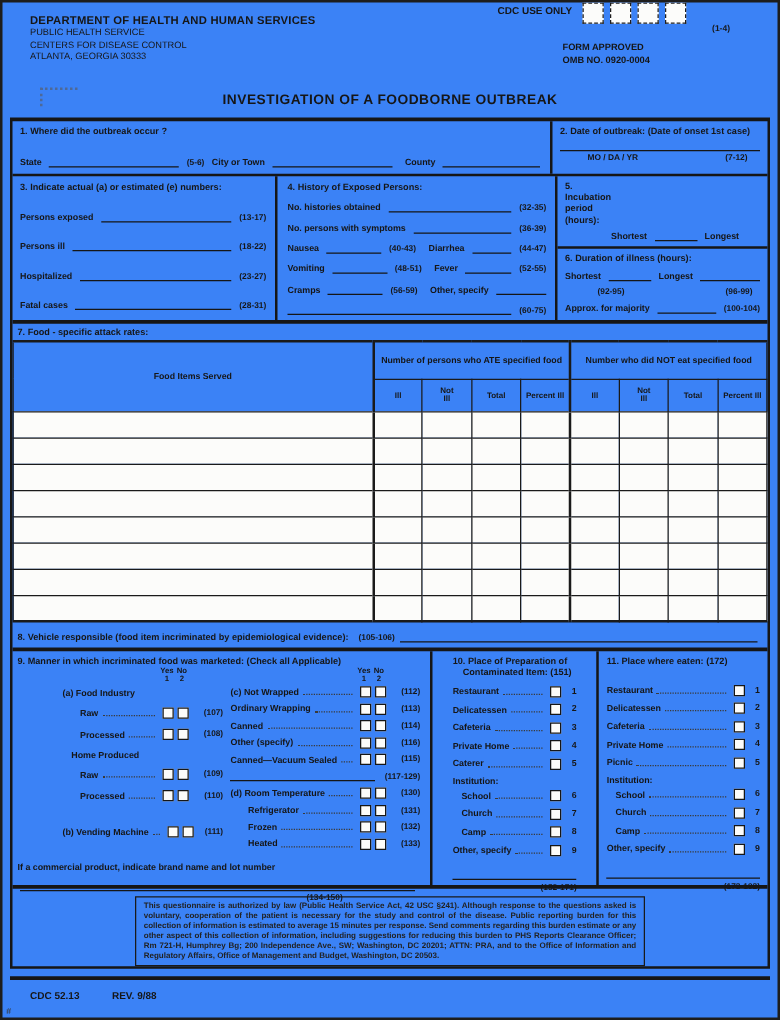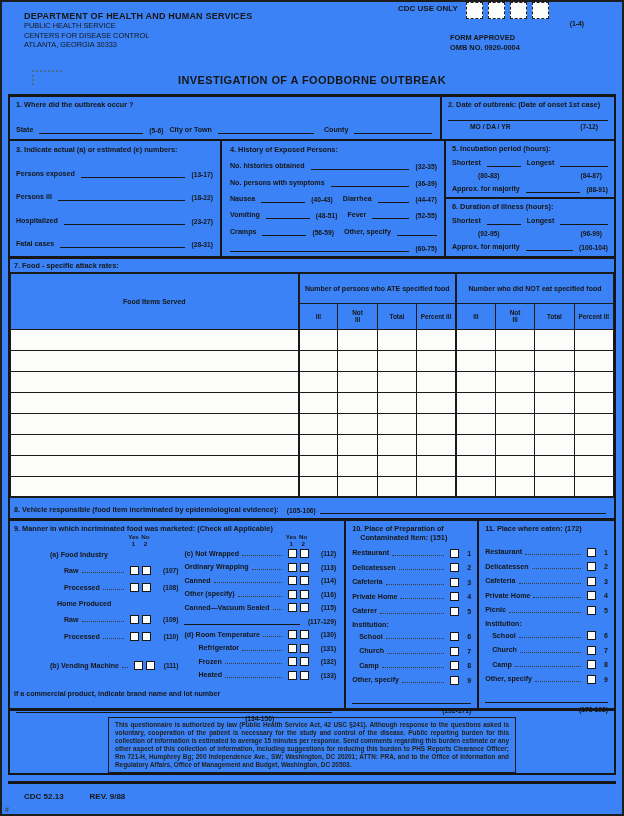--- a/index.html
+++ b/index.html
@@ -37,21 +37,21 @@
   .row1 { display:flex; height:44px; border-bottom:2.5px solid #161616; }
   .sec1 { flex:1; border-right:2.5px solid #161616; padding:3px 8px 5px 6px; display:flex; flex-direction:column; justify-content:space-between; }
   .sec2 { width:172px; padding:3px 6px 3px 6px; display:flex; flex-direction:column; }
   .sec2-line { border-bottom:1.2px solid #161616; margin-top:11px; }
   .sec2-row { display:flex; justify-content:space-between; padding:2px 10px 0 22px; }
   
   .row2 { display:flex; height:118px; border-bottom:3px solid #161616; }
   .sec3 { width:212px; border-right:2.5px solid #161616; padding:4px 7px 8px 6px; display:flex; flex-direction:column; justify-content:space-between; }
   .sec4 { flex:1; border-right:2.5px solid #161616; padding:4px 7px 4px 8px; display:flex; flex-direction:column; justify-content:space-between; }
   .col56 { width:168px; display:flex; flex-direction:column; }
-  .sec5 { flex:1; border-bottom:2.5px solid #161616; padding:3px 6px 4px 6px; display:flex; flex-direction:column; justify-content:space-between; }
+  .sec5 { flex:1; border-bottom:2.5px solid #161616; padding:3px 6px 4px 6px; display:flex; flex-direction:row; justify-content:space-between; }
   .sec6 { flex:1; padding:3px 6px 5px 6px; display:flex; flex-direction:column; justify-content:space-between; }
   .codes-row { display:flex; font-size:6.7px; font-weight:bold; }
   .w34{width:34px;} .w44{width:44px;} .w104{width:104px;} .w96{width:96px;}
   .ml6{margin-left:6px;} .ml10{margin-left:10px;} .mla{margin-left:auto;}
   
   .sec7-label { padding:2px 0 2px 4px; }
   table { width:100%; border-collapse:collapse; table-layout:fixed; }
   th, td { border:1px solid #1a1a1a; }
   thead th { font-size:7px; font-weight:bold; }
   .group-hd { height:30px; font-size:7.2px; }
@@ -60,21 +60,21 @@
   .col-food { width:288px; }
   .hv { border-left:2.5px solid #1a1a1a !important; }
   tbody td { height:21px; background:#fcfcfa; }
   table { border-top:2px solid #1a1a1a; border-bottom:2.5px solid #1a1a1a; }
   
   .sec8 { display:flex; align-items:flex-end; height:23px; padding:0 8px 4px 4px; border-bottom:3px solid #161616; }
   .sec8 .code { margin:0 4px 0 8px; }
   
   .row911 { display:flex; height:190px; border-bottom:3px solid #161616; }
   .sec9 { flex:1; border-right:2.5px solid #161616; padding:3px 8px 3px 4px; }
-  .sec10 { width:136px; border-right:2.5px solid #161616; padding:3px 6px; }
+  .sec10 { width:136px; border-right:2.5px solid #161616; padding:3px 16px; }
   .sec11 { width:138px; padding:3px 6px; }
   .s9cols { display:flex; margin-top:1px;margin-left:36px; }
   .s9l { width:47%; padding-right:6px; }
   .s9r { width:53%; }
   .yn { display:flex; justify-content:flex-end; margin-right:27px; }
   .yn span { width:12px; text-align:center; font-size:6.2px; font-weight:bold; line-height:1.05; white-space:pre-line; }
   .chkrow { display:flex; align-items:center; height:13.5px; }
   .s9l .chkrow { height:17px; }
   .cb { width:9px; height:9px; border:1.3px solid #161616; margin-left:3px; flex:0 0 auto; background:#fcfcfa; }
   .num { width:12px; text-align:right; font-size:7px; font-weight:bold; }

